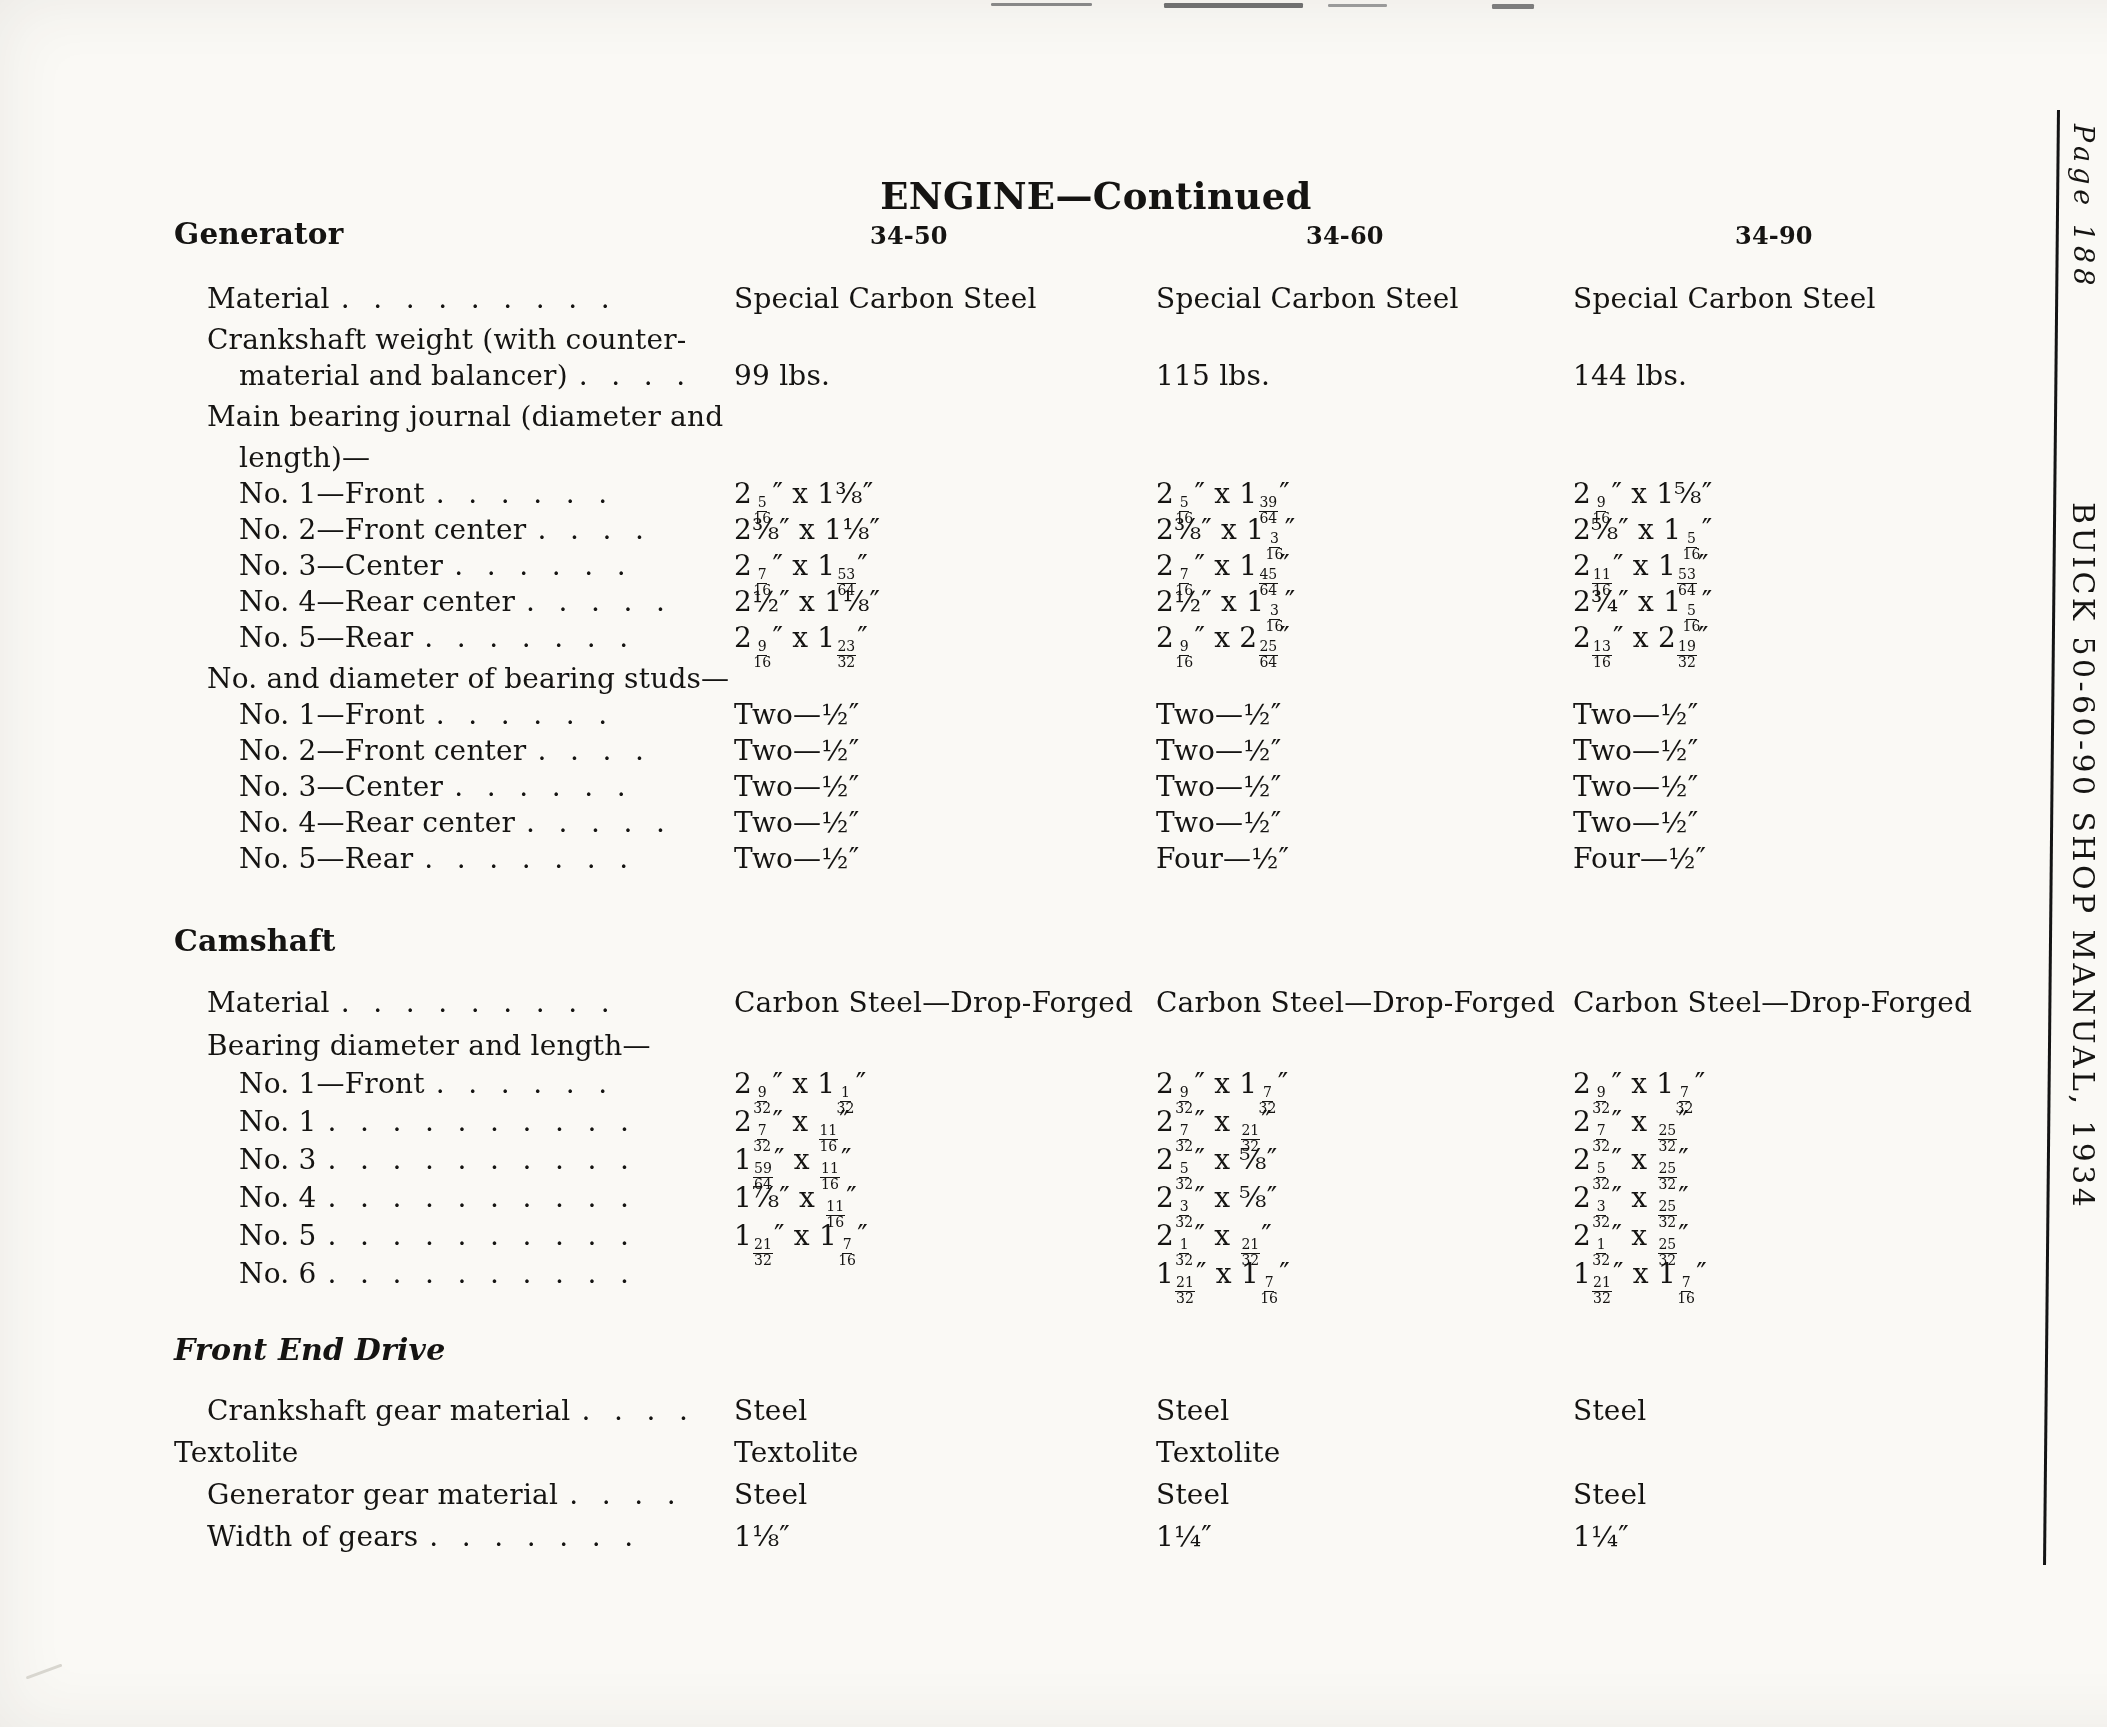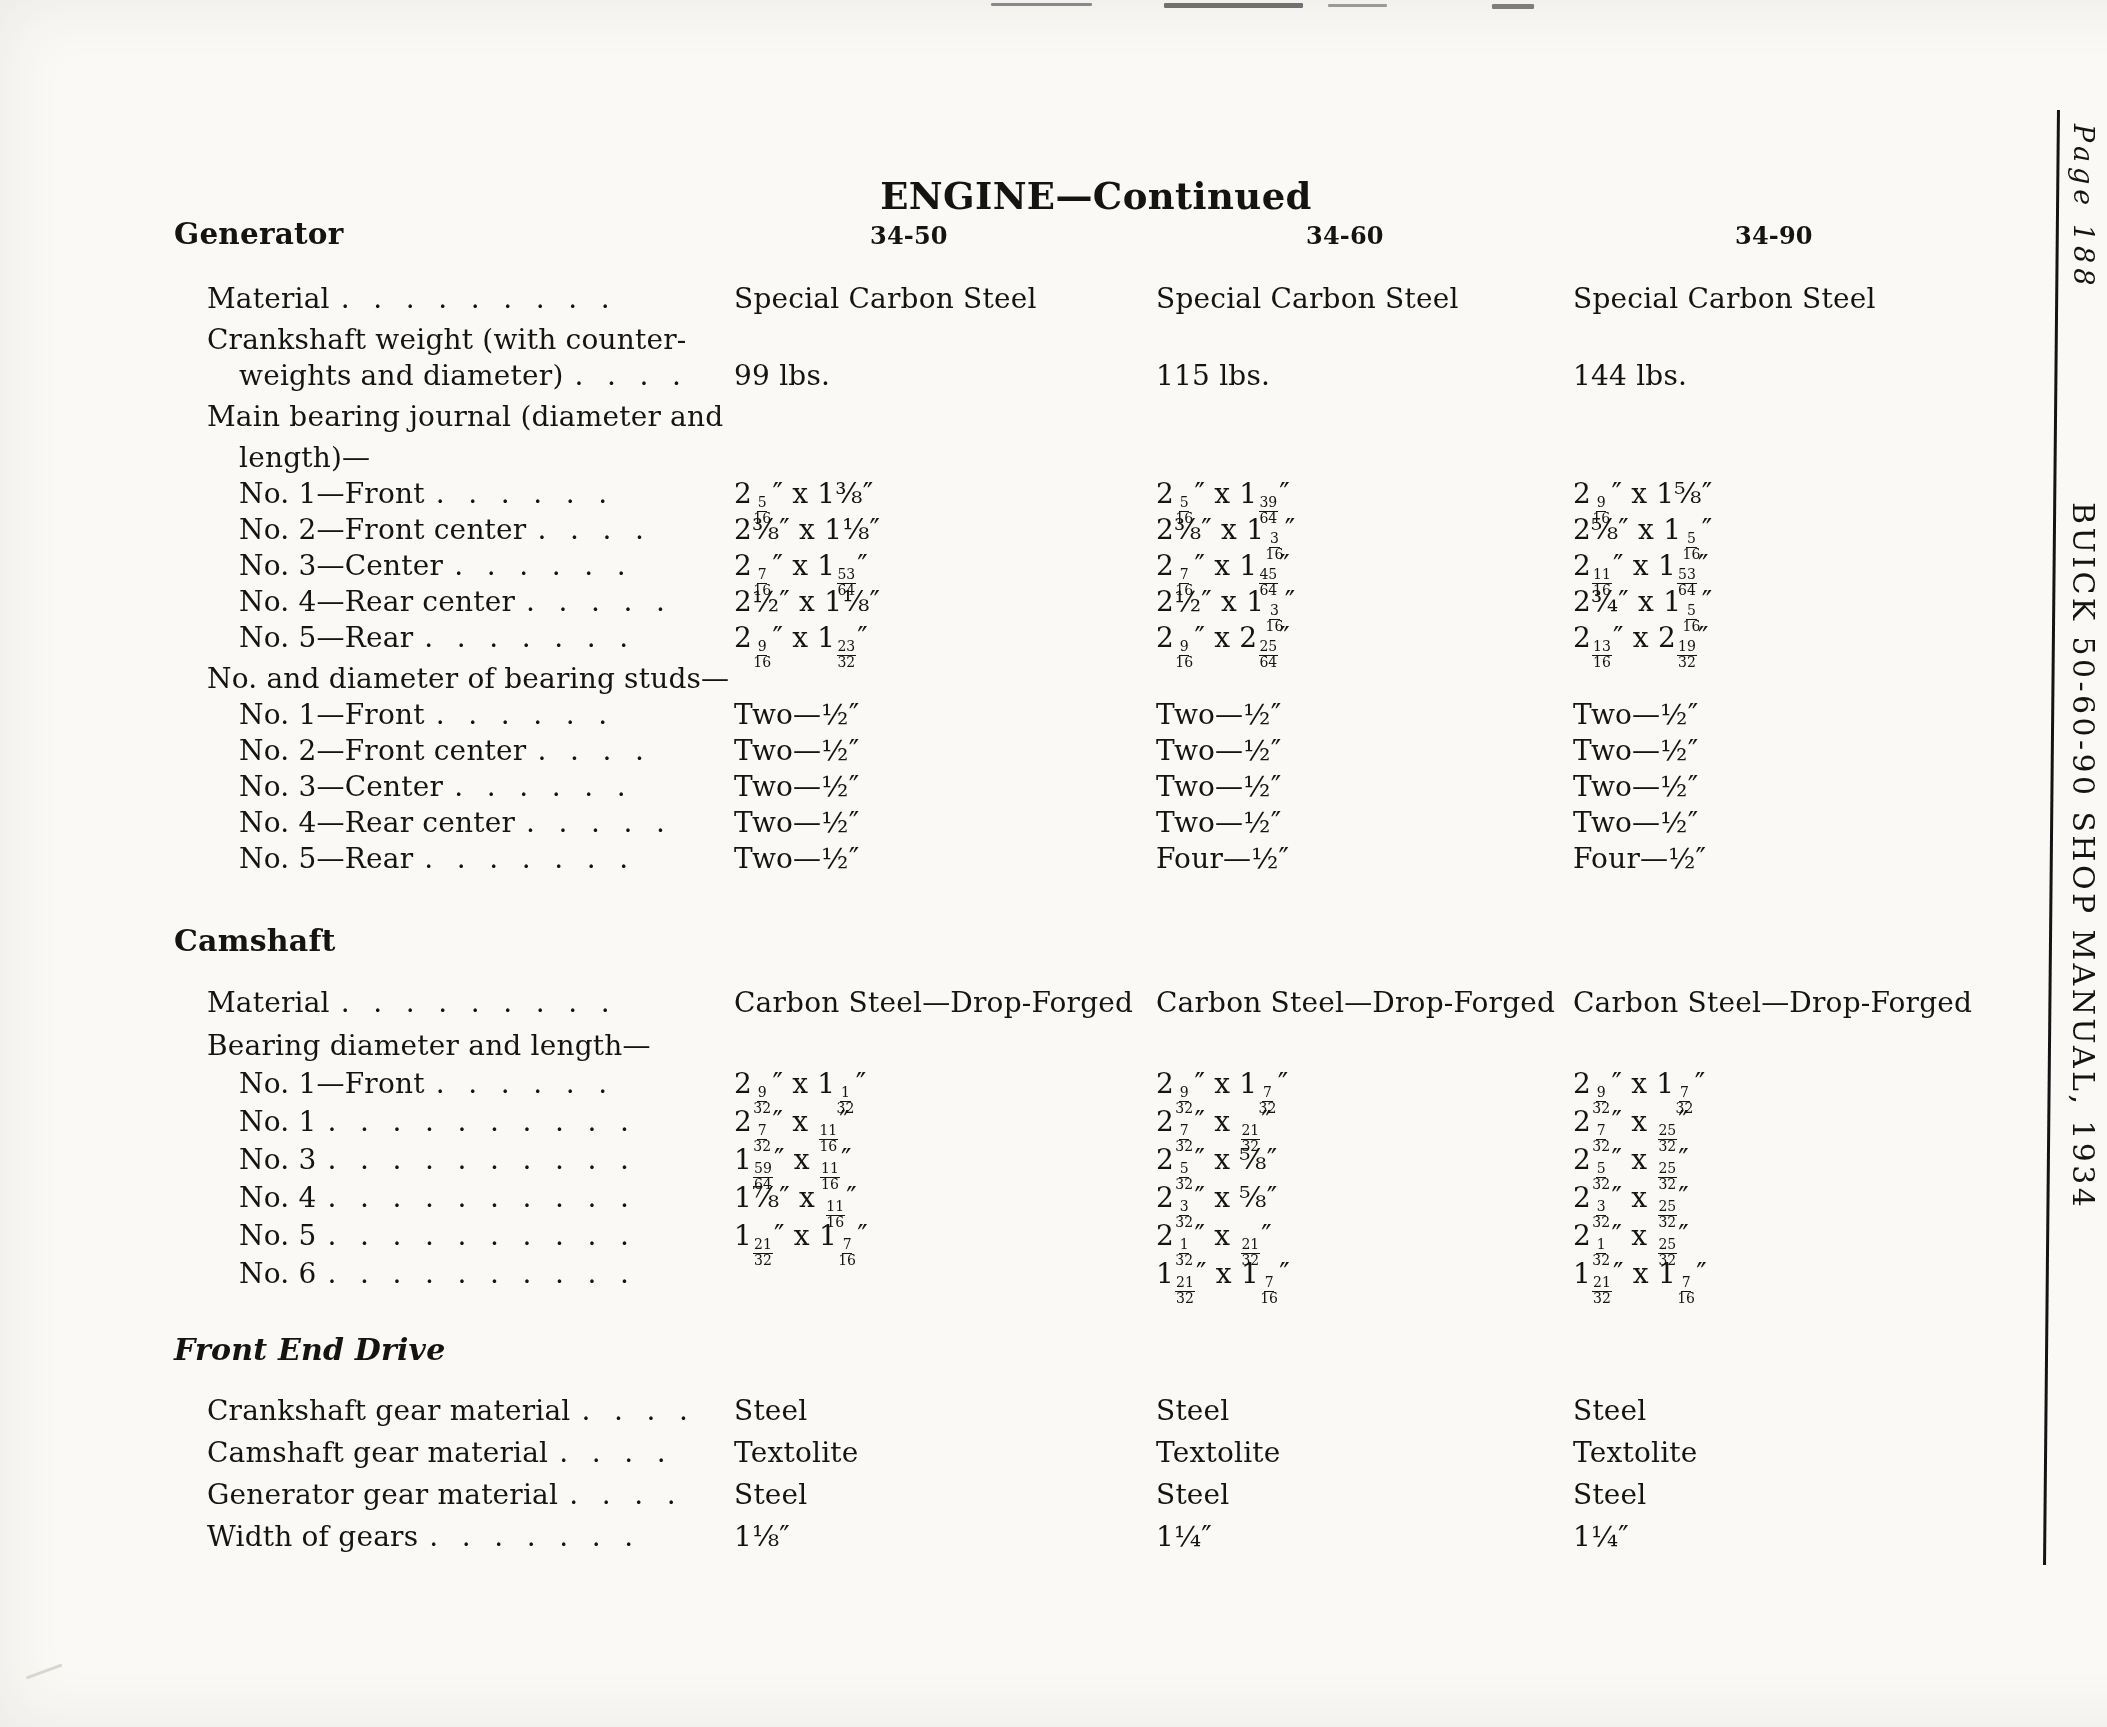--- a/index.html
+++ b/index.html
@@ -104,21 +104,21 @@
         <div class="c val">Special Carbon Steel</div>
         <div class="c val">Special Carbon Steel</div>
       </div>
       <div class="row ind1 subhead">
         <div class="c lbl"><span>Crankshaft weight (with counter-</span></div>
         <div class="c val"></div>
         <div class="c val"></div>
         <div class="c val"></div>
       </div>
       <div class="row ind2">
-        <div class="c lbl"><span>weights and diameter)</span><span class="dots">. . . .</span></div>
+        <div class="c lbl"><span>material and balancer)</span><span class="dots">. . . .</span></div>
         <div class="c val">99 lbs.</div>
         <div class="c val">115 lbs.</div>
         <div class="c val">144 lbs.</div>
       </div>
       <div class="row ind1 subhead">
         <div class="c lbl"><span>Main bearing journal (diameter and</span></div>
         <div class="c val"></div>
         <div class="c val"></div>
         <div class="c val"></div>
       </div>
@@ -403,21 +403,20 @@
 
   <div class="section-heading" id="fed-heading">Front End Drive</div>
   <div class="rows" id="fed">
       <div class="row ind1">
         <div class="c lbl"><span>Crankshaft gear material</span><span class="dots">. . . .</span></div>
         <div class="c val">Steel</div>
         <div class="c val">Steel</div>
         <div class="c val">Steel</div>
       </div>
       <div class="row ind1">
-        <div class="c lbl"><span>Camshaft gear material</span><span class="dots">. . . .</span></div>
         <div class="c val">Textolite</div>
         <div class="c val">Textolite</div>
         <div class="c val">Textolite</div>
       </div>
       <div class="row ind1">
         <div class="c lbl"><span>Generator gear material</span><span class="dots">. . . .</span></div>
         <div class="c val">Steel</div>
         <div class="c val">Steel</div>
         <div class="c val">Steel</div>
       </div>

